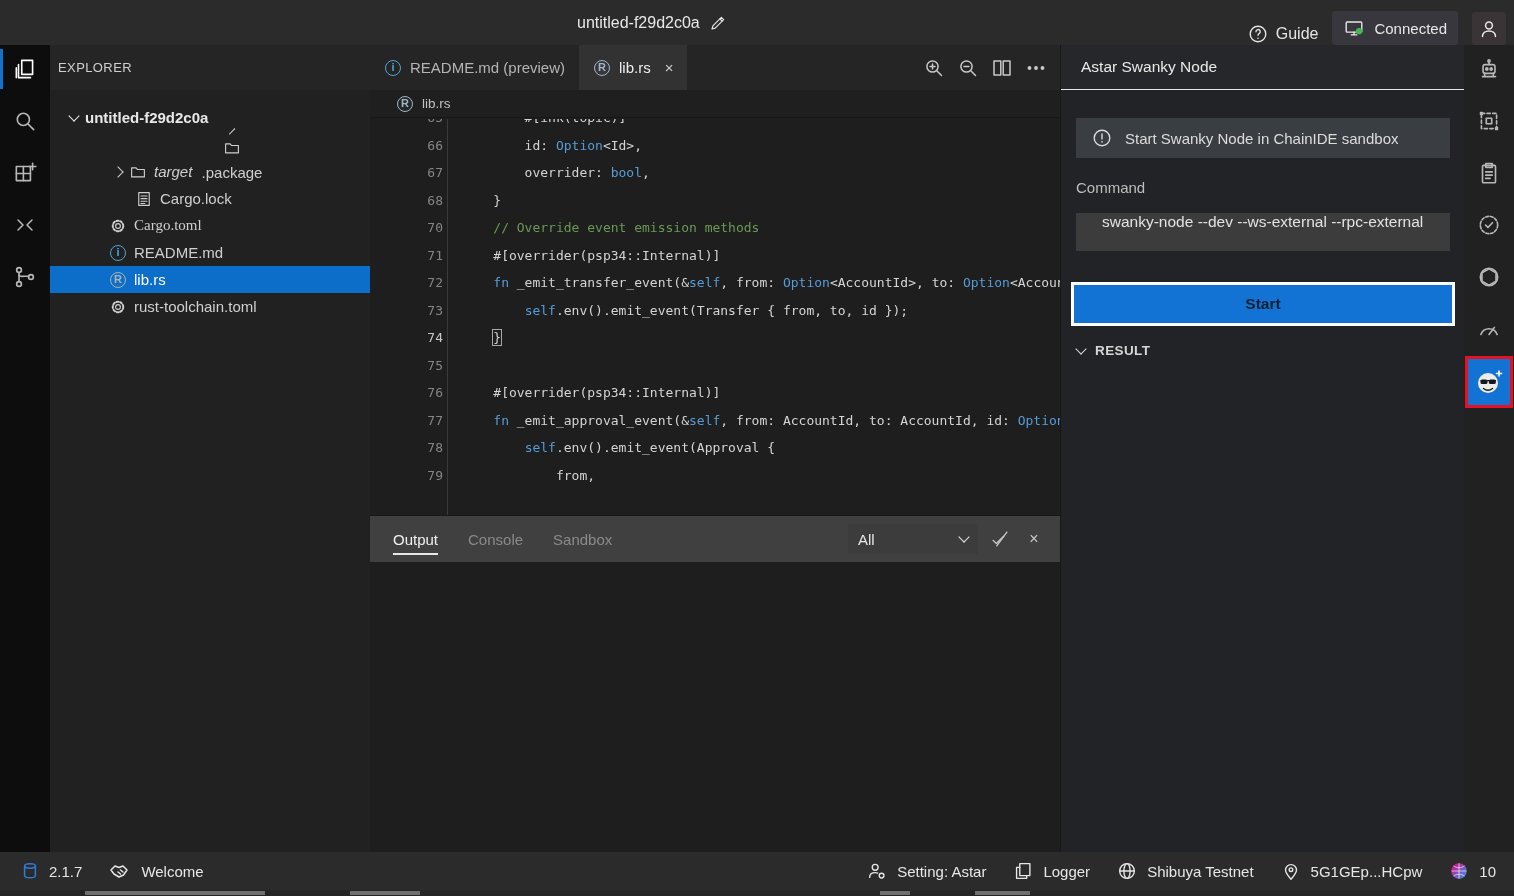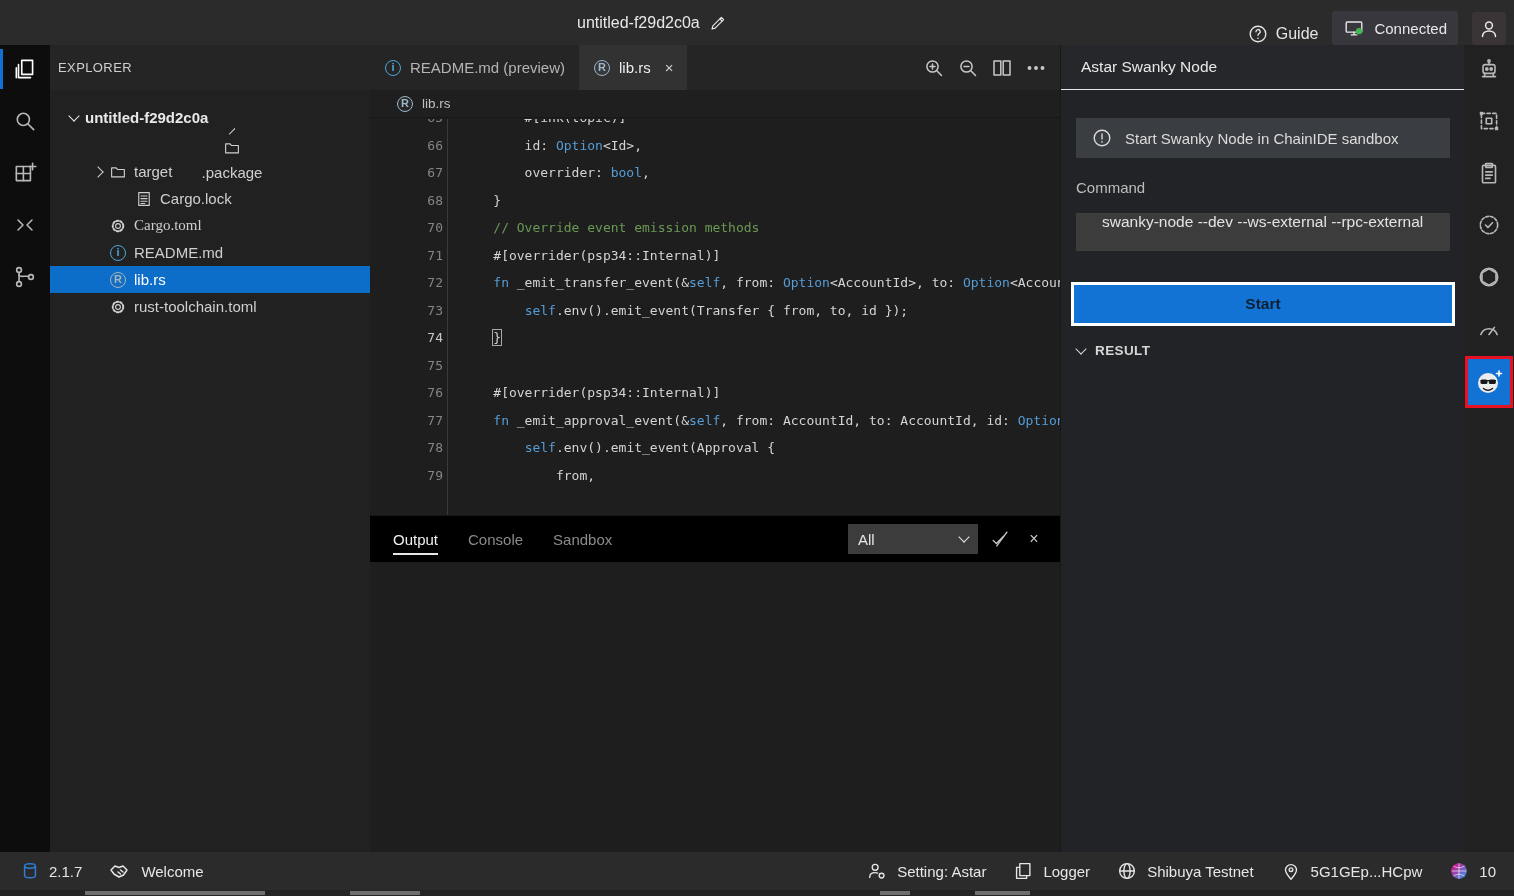--- a/index.html
+++ b/index.html
@@ -51,21 +51,21 @@
   .codelines{margin-top:-15px}
   .line{height:27.5px;display:flex;align-items:center;font-family:"DejaVu Sans Mono",monospace;font-size:13px;white-space:pre}
   .ln{flex:none;width:73px;text-align:right;color:#858585;font-size:13px}
   .lc{padding-left:19px}
   .tk-d{color:#d4d4d4}.tk-b{color:#569cd6}.tk-g{color:#6a9955}
   .tk-cur{color:#d4d4d4;outline:1px solid #a8a8a8;outline-offset:0px}
   .ln.curln{color:#c8c8c8}
   .iguide{position:absolute;width:1px;background:#3a3a3a}
 
   
-  .panelhead{position:absolute;left:0;top:470px;right:0;height:47px;background:#000000;display:flex;align-items:center;border-top:1px solid #171717;padding-left:13px}
+  .panelhead{position:absolute;left:0;top:470px;right:0;height:47px;background:#404040;display:flex;align-items:center;border-top:1px solid #171717;padding-left:13px}
   .ptab{margin-right:10px;padding:0 10px;height:100%;display:flex;align-items:center;font-size:15px;color:#8a8a8a;cursor:pointer;position:relative}
   .ptab.active{color:#f0f0f0}
   .ptab.active::after{content:"";position:absolute;left:10px;right:10px;bottom:7px;height:2px;background:#e7e7e7}
   .pctrl{margin-left:auto;display:flex;align-items:center;gap:10px;padding-right:14px}
   .filter{width:130px;height:30px;background:#3c3c3c;color:#e6e6e6;font-size:15px;display:flex;align-items:center;padding:0 10px;justify-content:space-between;cursor:pointer}
   .pico{width:24px;height:24px;display:flex;align-items:center;justify-content:center;color:#c8c8c8;cursor:pointer;font-size:16px}
   .panelbody{position:absolute;left:0;top:517px;right:0;bottom:0;background:#1e1e1e}
 
   
   .rpanel{position:absolute;left:1060px;top:45px;width:404px;height:807px;background:#222327;z-index:3;border-left:1px solid #171717}
@@ -190,21 +190,21 @@
       </div>
       <div class="tree-row" style="padding-left: 44px; flex-direction: column;">
         <span class="chev right"></span>
         <span class="tr-ico">
           <svg width="18" height="18" viewBox="0 0 24 24" fill="none" stroke="currentColor" stroke-width="1.5" stroke-linecap="round" stroke-linejoin="round">
             <path d="M3.5 6.5h6l2 2.2h9v9.8h-17z"></path>
           </svg>
         </span>
         <span>.package</span>
       </div>
-      <div class="tree-row" style="padding-left: 44px;">
+      <div class="tree-row" style="padding-left: 64px; font-style: italic;">
         <span class="chev right"></span>
         <span class="tr-ico">
           <svg width="18" height="18" viewBox="0 0 24 24" fill="none" stroke="currentColor" stroke-width="1.5" stroke-linecap="round" stroke-linejoin="round">
             <path d="M3.5 6.5h6l2 2.2h9v9.8h-17z"></path>
           </svg>
         </span>
         <span>target</span>
       </div>
       <div class="tree-row" style="padding-left: 70px;">
         <span style="width:8px"></span>

